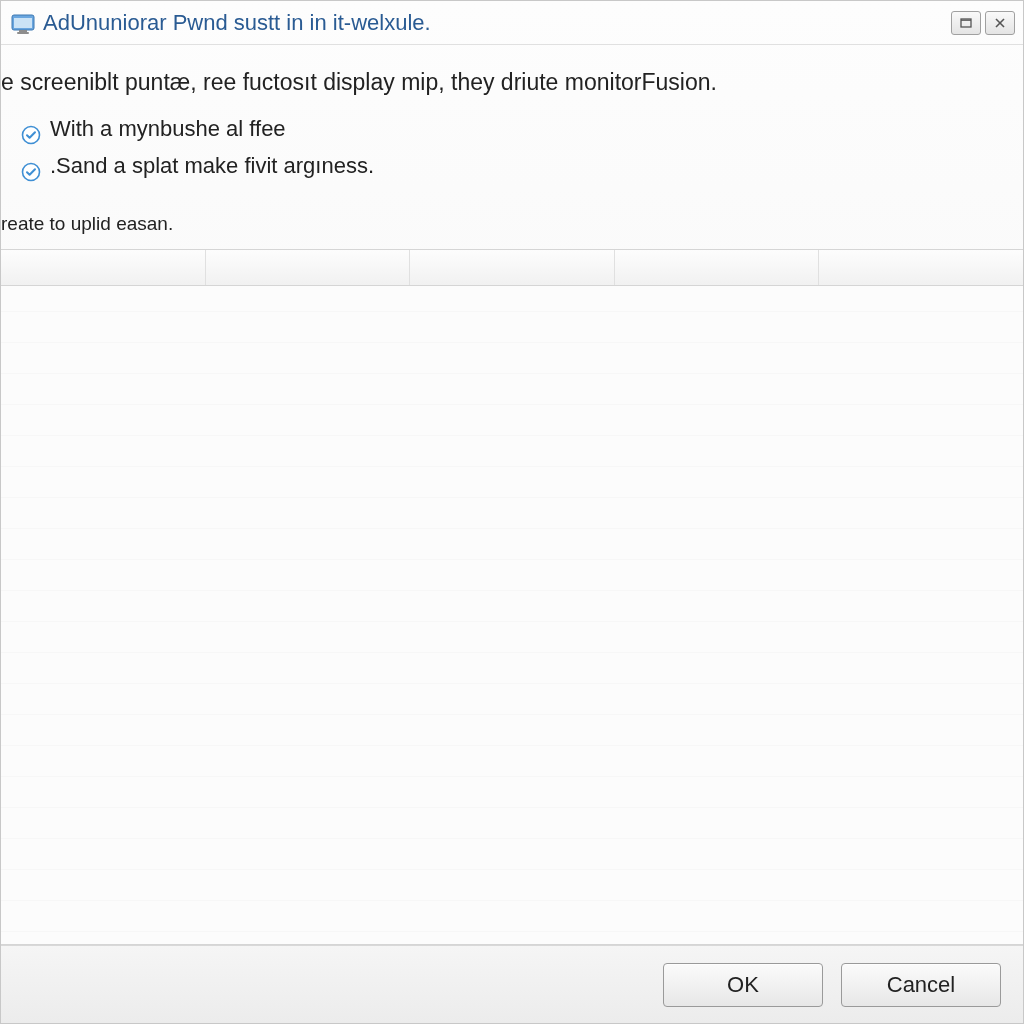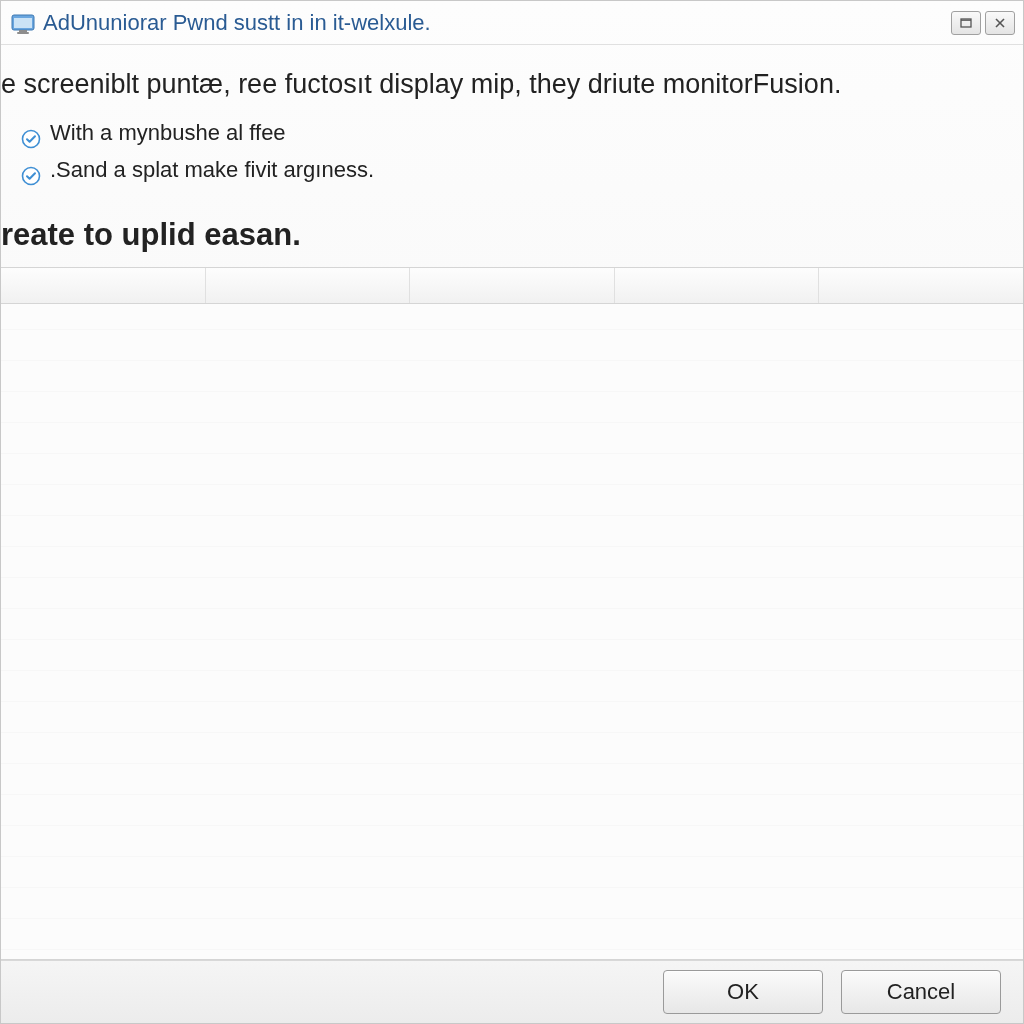--- a/index.html
+++ b/index.html
@@ -60,45 +60,44 @@
     }
     .title-btn svg { display: block; }
     .content {
       flex: 1;
       display: flex;
       flex-direction: column;
       padding: 16px 0 0 0;
       overflow: hidden;
     }
     .heading {
-      font-size: 27px;
+      font-size: 23px;
       color: #222;
       padding: 8px 10px 14px 0;
     }
     .bullet-list {
       padding: 0 10px 10px 20px;
     }
     .bullet-item {
       display: flex;
       align-items: center;
       gap: 9px;
       font-size: 22px;
       color: #222;
       line-height: 1.7;
     }
     .bullet-icon {
       width: 20px;
       height: 20px;
       flex-shrink: 0;
     }
     .sub-heading {
-      font-size: 31px;
+      font-size: 19px;
       color: #222;
       padding: 18px 10px 14px 0;
-      font-weight: bold;
     }
     .table-area {
       flex: 1;
       border-top: 1px solid #d5d5d5;
       border-bottom: 1px solid #d5d5d5;
       background:
         repeating-linear-gradient(
           to bottom,
           #fcfcfc 0px,
           #fcfcfc 30px,
@@ -117,21 +116,21 @@
     }
     .th {
       flex: 1;
       border-right: 1px solid #e0e0e0;
     }
     .th:last-child { border-right: none; }
     .table-body {
       flex: 1;
     }
     .footer {
-      height: 63px;
+      height: 78px;
       background: linear-gradient(to bottom, #f5f5f5 0%, #ececec 100%);
       border-top: 1px solid #d8d8d8;
       display: flex;
       align-items: center;
       justify-content: flex-end;
       gap: 18px;
       padding: 0 22px;
     }
     .btn {
       min-width: 160px;

